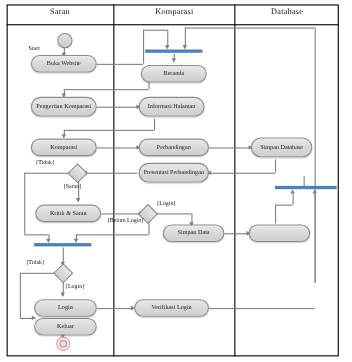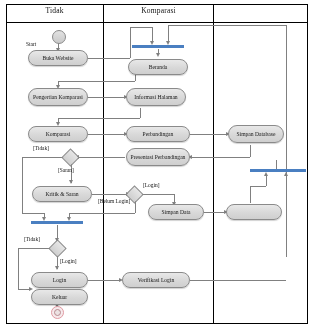--- a/index.html
+++ b/index.html
@@ -52,22 +52,23 @@
 </head>
 <body>
 
 <div id="page">
 
   <div class="frame"></div>
   <div class="header-rule"></div>
   <div class="lane-divider" style="left:103px;"></div>
   <div class="lane-divider" style="left:213px;"></div>
 
-  <div class="lane-title" style="left:6px;width:97px;">Tidak</div>
+  <div class="lane-title" style="left:6px;width:97px;">Saran</div>
   <div class="lane-title" style="left:104px;width:109px;">Komparasi</div>
+  <div class="lane-title" style="left:214px;width:94px;">Database</div>
 
   <div class="ln lv" style="left:58px;top:42px;height:8px;"></div>
   <div class="arw arw-d" style="left:55.5px;top:48px;"></div>
 
   <div class="ln lh" style="left:88px;top:58px;width:42px;"></div>
   <div class="ln lv" style="left:130px;top:27px;height:31px;"></div>
   <div class="ln lh" style="left:130px;top:27px;width:22px;"></div>
   <div class="ln lv" style="left:152px;top:27px;height:16px;"></div>
   <div class="arw arw-d" style="left:149.5px;top:41px;"></div>
 

